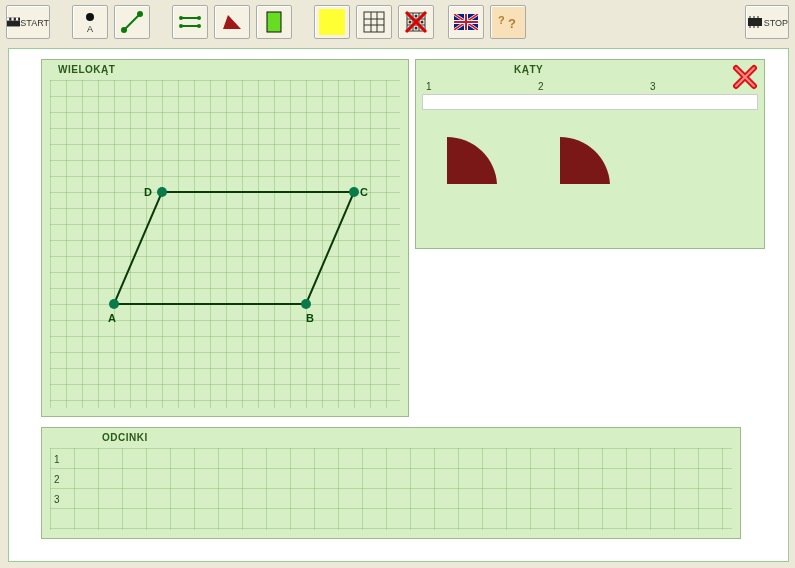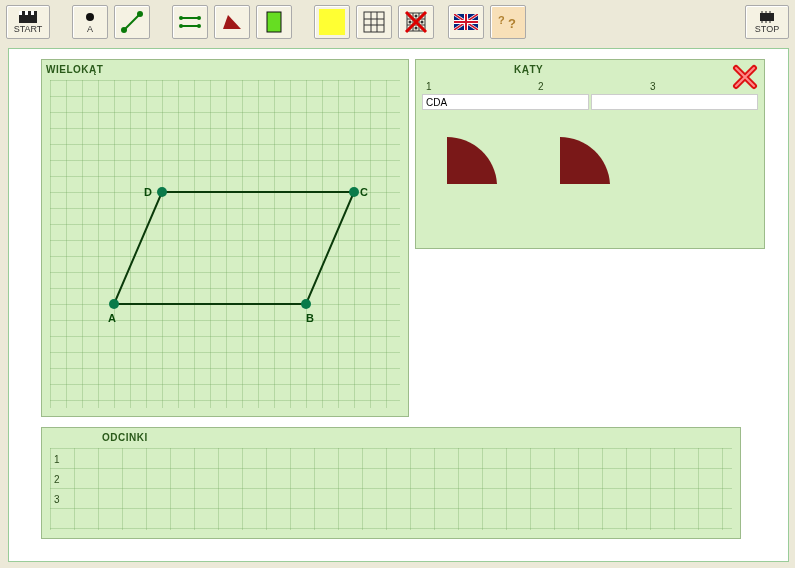--- a/index.html
+++ b/index.html
@@ -22,21 +22,21 @@
     background: #f5f2e3;
     border: 1px solid #aaa;
     border-radius: 2px;
     height: 34px;
     display: flex;
     align-items: center;
     justify-content: center;
     cursor: pointer;
     box-shadow: inset 1px 1px 0 #fff;
   }
-  .btn.w { width: 44px; flex-direction: column; }
+  .btn.w { width: 44px; flex-direction: row; }
   .btn.sq { width: 36px; }
   .btn-label { font-size: 9px; color: #333; margin-top: 1px; }
   .gap { width: 10px; }
   .gap-s { width: 2px; }
 
   .workspace {
     position: absolute;
     left: 8px; right: 6px; top: 48px; bottom: 6px;
     border: 1px solid #9c9;
     background: #fff;
@@ -62,21 +62,21 @@
     background:#ffffff;
   }
   .panel-odcinki {
     left: 32px; top: 378px;
     width: 700px; height: 112px;
   }
   .panel-title {
     font-size: 10px;
     font-weight: bold;
     color: #2a5a1a;
-    padding: 4px 4px;
+    padding: 4px 16px;
     letter-spacing: 0.5px;
   }
   .grid-bg {
     position: absolute;
     left: 8px; right: 8px; top: 20px; bottom: 8px;
     background-image:
       linear-gradient(to right, rgba(120,170,100,0.35) 1px, transparent 1px),
       linear-gradient(to bottom, rgba(120,170,100,0.35) 1px, transparent 1px);
     background-size: 16px 16px;
   }
@@ -303,21 +303,20 @@
           <path d="M4 4 L22 22 M22 4 L4 22" stroke="#d11" stroke-width="6" stroke-linecap="round"></path>
           <path d="M4 4 L22 22 M22 4 L4 22" stroke="#ff8a8a" stroke-width="2" stroke-linecap="round"></path>
         </svg>
     </div>
     <div class="katy-cols">
       <div class="katy-col">1</div>
       <div class="katy-col">2</div>
       <div class="katy-col">3</div>
     </div>
     <div class="katy-inputs">
-      <input class="katy-input" value="CDA" style="">
       <input class="katy-input" value="" style="">
     </div>
     <div class="katy-shapes">
       <div class="katy-shape-cell">
         <svg class="pie" viewBox="0 0 70 70">
             <path d="M5 62 L5 15 A50 50 0 0 1 55 62 Z" fill="#7a1818"></path>
           </svg>
       </div>
       <div class="katy-shape-cell">
         <svg class="pie" viewBox="0 0 70 70">

